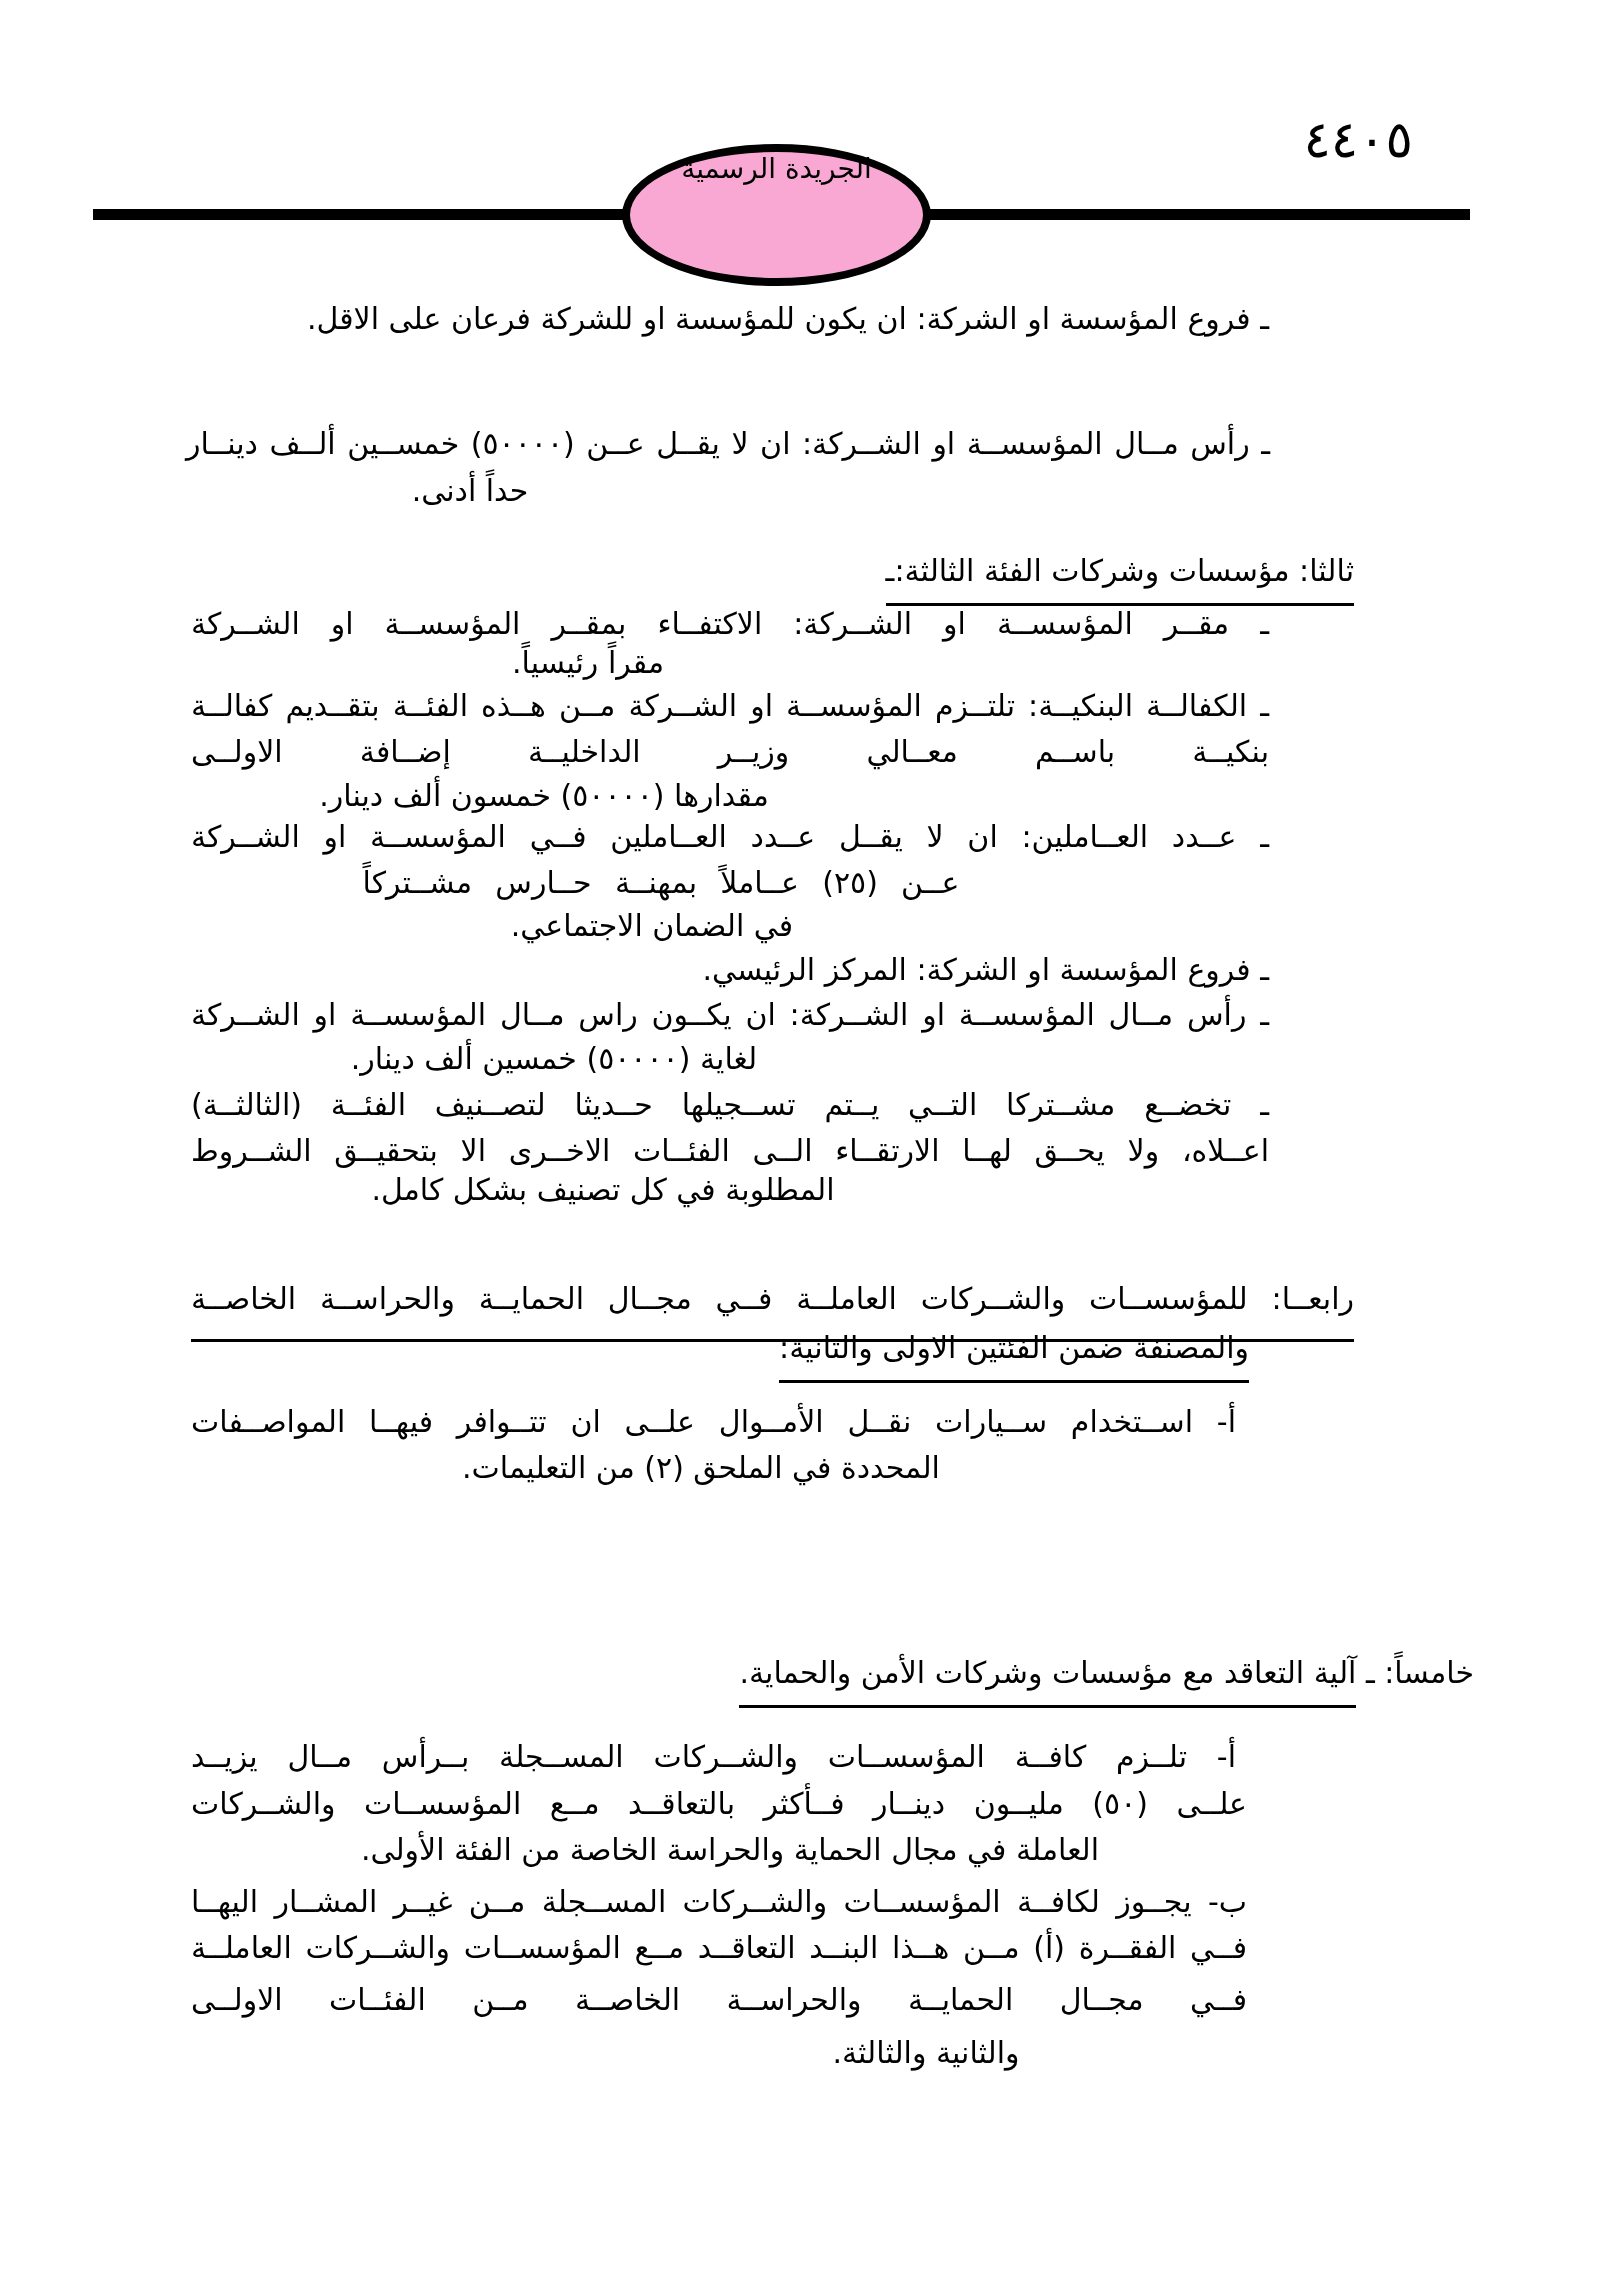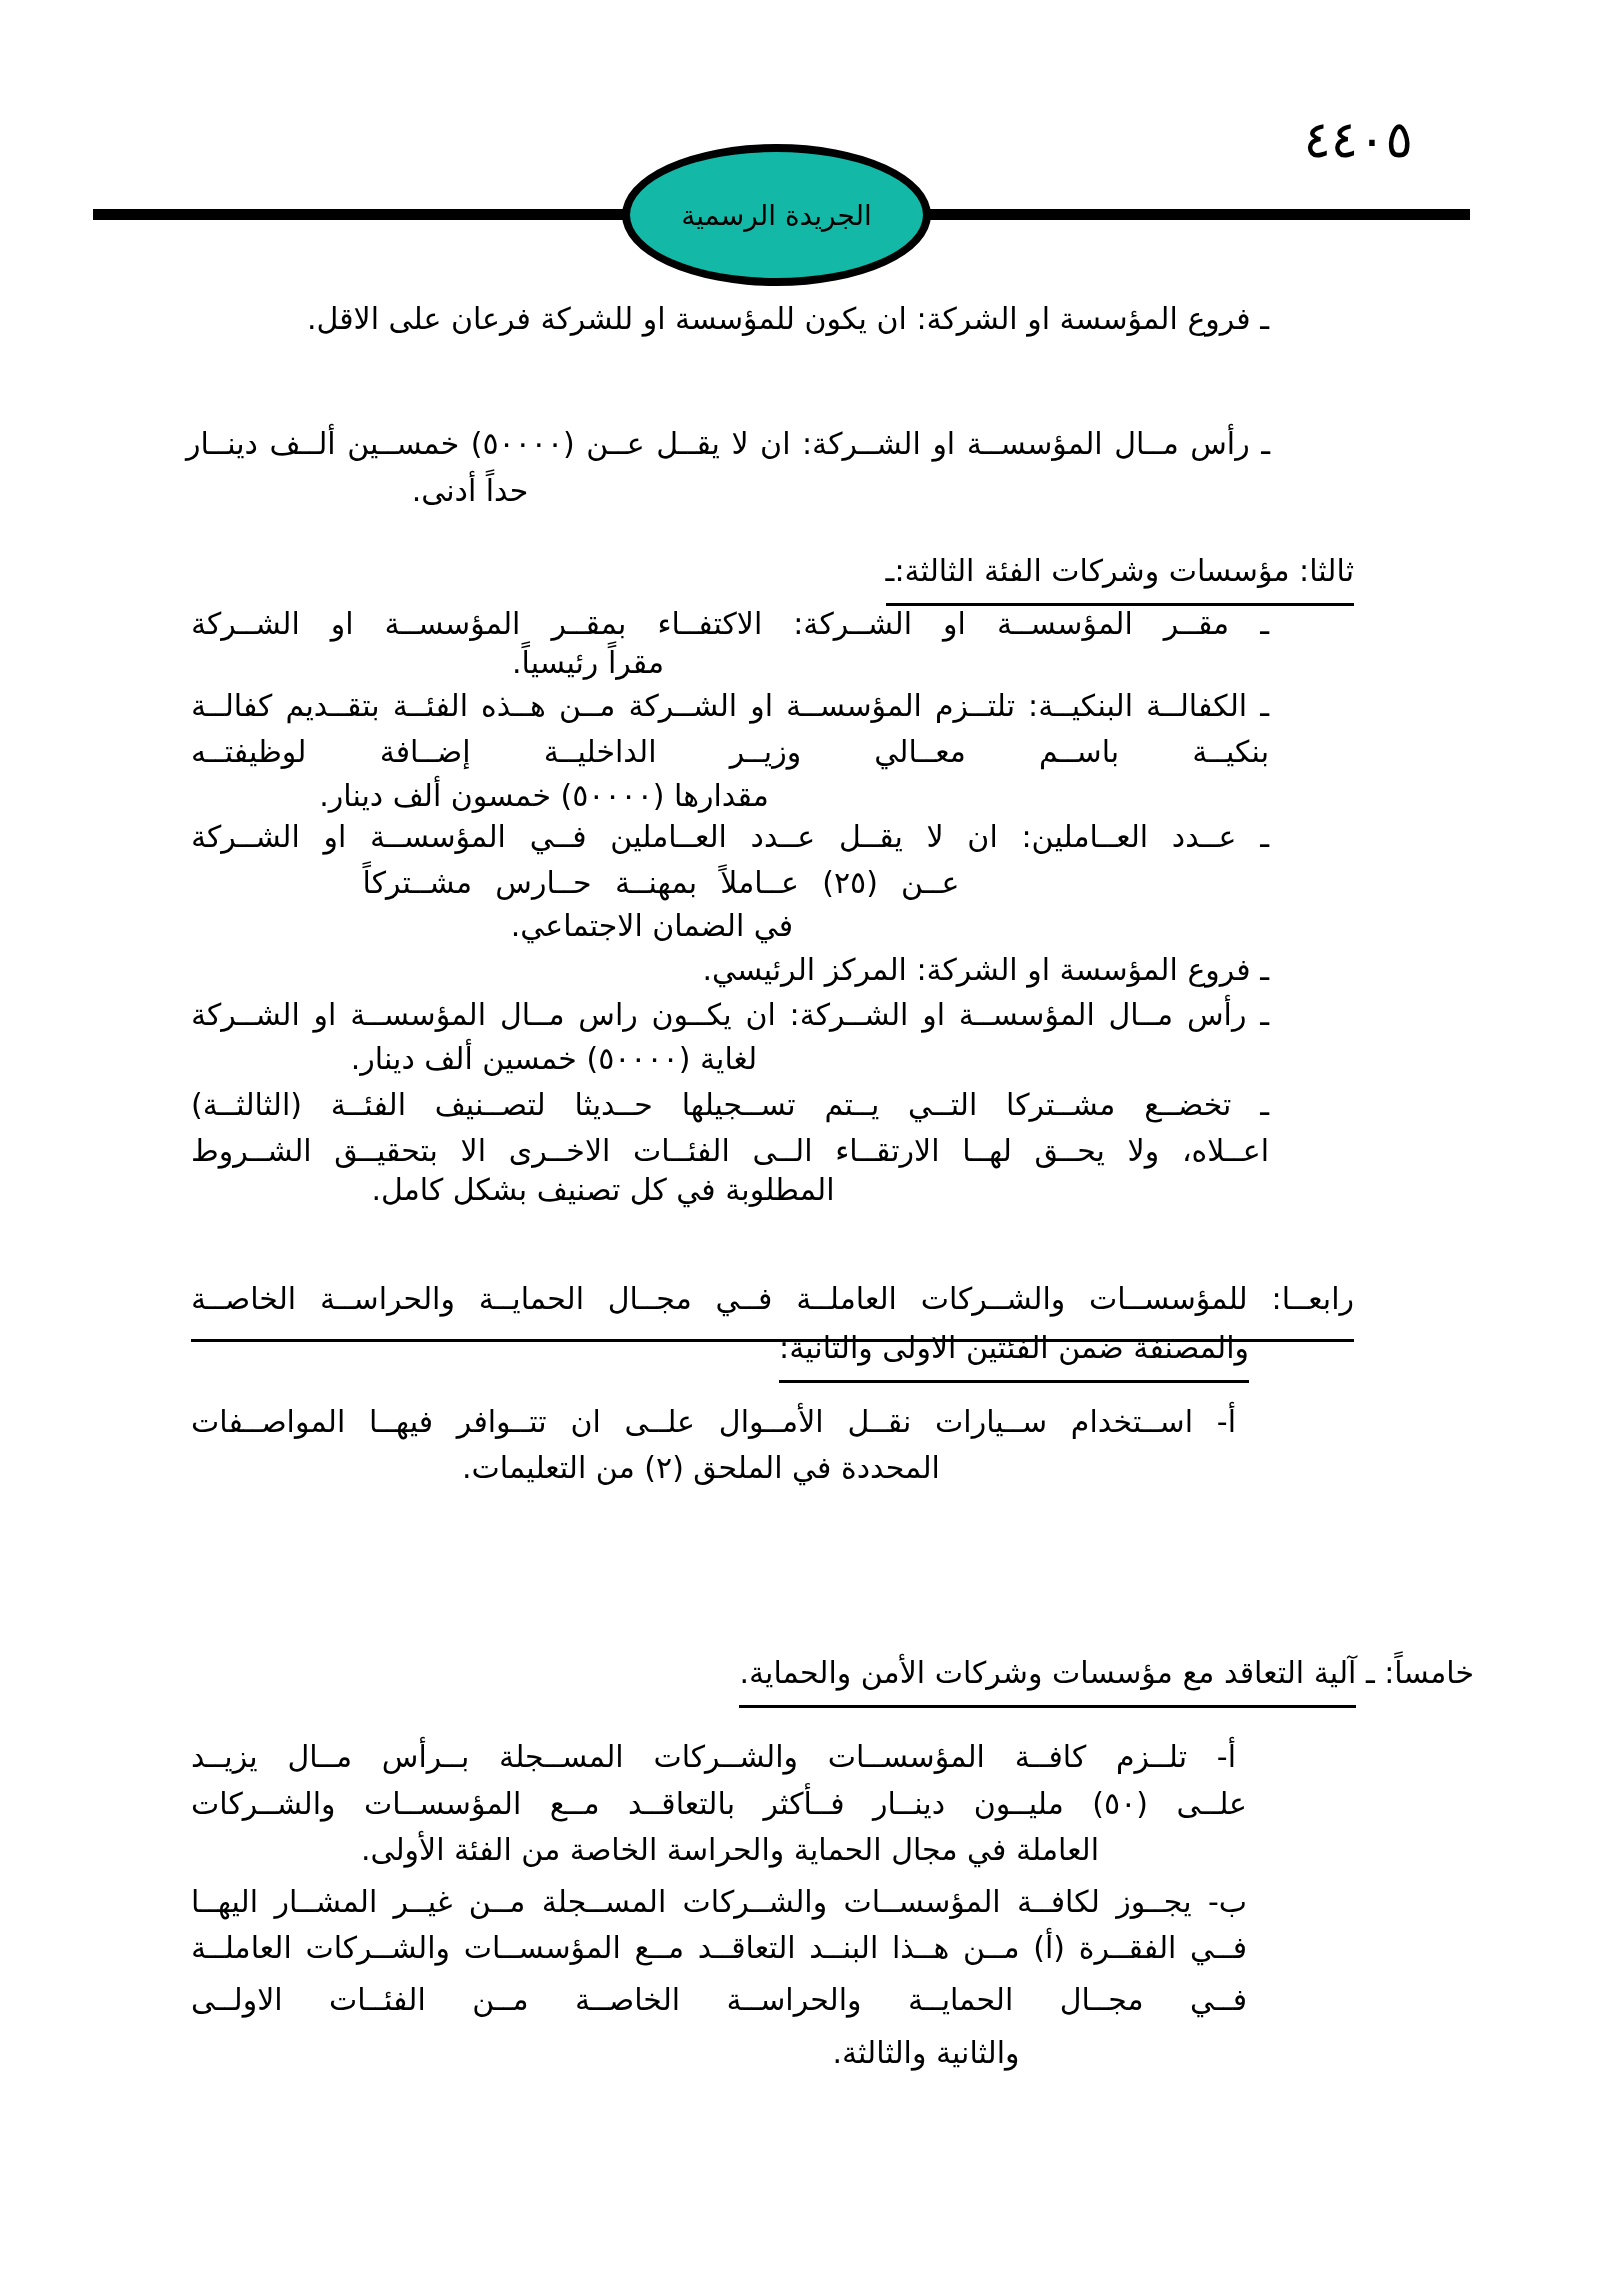--- a/index.html
+++ b/index.html
@@ -50,26 +50,25 @@
   #header-rule{
     position:absolute;
     top:209px;left:93px;
     width:1377px;height:10.8px;
     background:#000;
   }
   #gazette-oval{
     position:absolute;
     top:144px;left:622px;
     width:309px;height:142px;
-    background:#14b8a6;
+    background:#f9a8d4;
     border:8.8px solid #000;
     border-radius:50%;
     box-sizing:border-box;
     display:flex;
-    align-items:center;
     justify-content:center;
     z-index:2;
   }
   #gazette-oval .label{
     font-size:28px;
     white-space:nowrap;
   }
 </style>
 </head>
 <body>
@@ -86,21 +85,21 @@
   <div class="ln j" style="top:422px;right:351px;left:186px;">ـ رأس مــال المؤسســة او الشــركة: ان لا يقــل عــن (٥٠٠٠٠) خمســين ألــف دينــار</div>
   <div class="ln c" style="top:469px;right:352px;left:191px;--dx:-260px;">حداً أدنى.</div>
 
   <div class="ln r" style="top:549px;right:267px;left:191px;">
     <span class="u">ثالثا: مؤسسات وشركات الفئة الثالثة:ـ</span>
   </div>
 
   <div class="ln j" style="top:602px;right:352px;left:191px;">ـ مقــر المؤسســة او الشــركة: الاكتفــاء بمقــر المؤسســة او الشــركة</div>
   <div class="ln c" style="top:641px;right:352px;left:191px;--dx:-142px;">مقراً رئيسياً.</div>
   <div class="ln j" style="top:684px;right:352px;left:191px;">ـ الكفالــة البنكيــة: تلتــزم المؤسســة او الشــركة مــن هــذه الفئــة بتقــديم كفالــة</div>
-  <div class="ln j" style="top:730px;right:352px;left:191px;">بنكيــة باســم معــالي وزيــر الداخليــة إضــافة لوظيفتــه</div>
+  <div class="ln j" style="top:730px;right:352px;left:191px;">بنكيــة باســم معــالي وزيــر الداخليــة إضــافة الاولــى</div>
   <div class="ln c" style="top:774px;right:352px;left:191px;--dx:-186px;">مقدارها (٥٠٠٠٠) خمسون ألف دينار.</div>
   <div class="ln j" style="top:815px;right:352px;left:191px;">ـ عــدد العــاملين: ان لا يقــل عــدد العــاملين فــي المؤسســة او الشــركة</div>
   <div class="ln c" style="top:861px;right:352px;left:191px;--dx:-69px;word-spacing:13.7px;">عــن (٢٥) عــاملاً بمهنــة حــارس مشــتركاً</div>
   <div class="ln c" style="top:904px;right:352px;left:191px;--dx:-78px;">في الضمان الاجتماعي.</div>
   <div class="ln r" style="top:948px;right:352px;left:191px;">ـ فروع المؤسسة او الشركة: المركز الرئيسي.</div>
   <div class="ln j" style="top:993px;right:352px;left:191px;">ـ رأس مــال المؤسســة او الشــركة: ان يكــون راس مــال المؤسســة او الشــركة</div>
   <div class="ln c" style="top:1037px;right:352px;left:191px;--dx:-176px;">لغاية (٥٠٠٠٠) خمسين ألف دينار.</div>
   <div class="ln j" style="top:1083px;right:352px;left:191px;">ـ تخضــع مشــتركا التــي يــتم تســجيلها حــديثا لتصــنيف الفئــة (الثالثــة)</div>
   <div class="ln j" style="top:1129px;right:352px;left:191px;">اعــلاه، ولا يحــق لهــا الارتقــاء الــى الفئــات الاخــرى الا بتحقيــق الشــروط</div>
   <div class="ln c" style="top:1168px;right:352px;left:191px;--dx:-127px;">المطلوبة في كل تصنيف بشكل كامل.</div>

